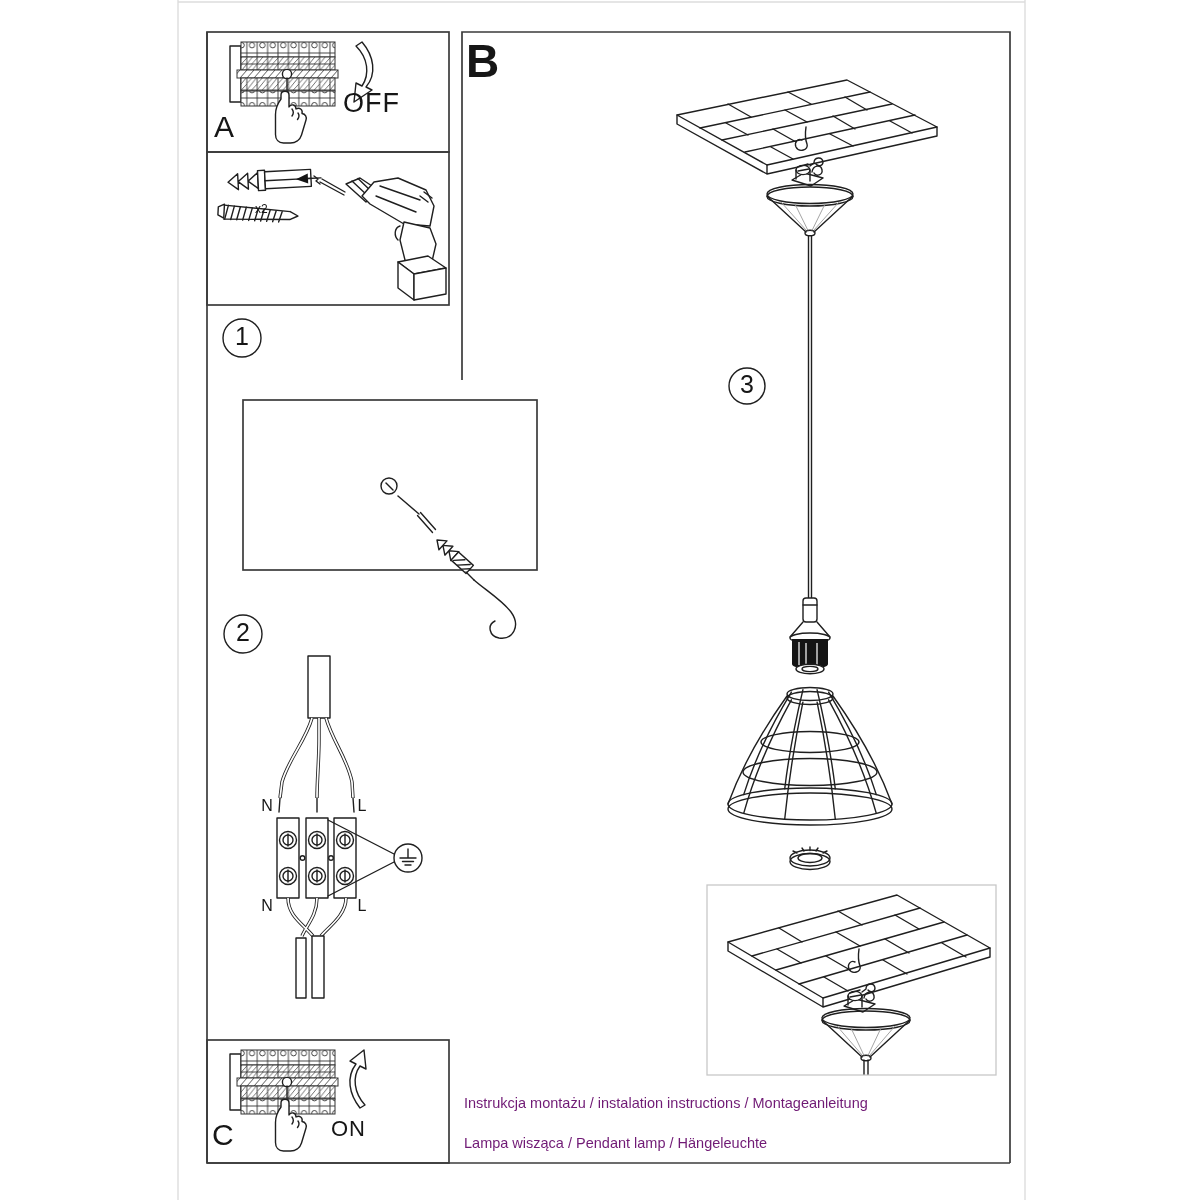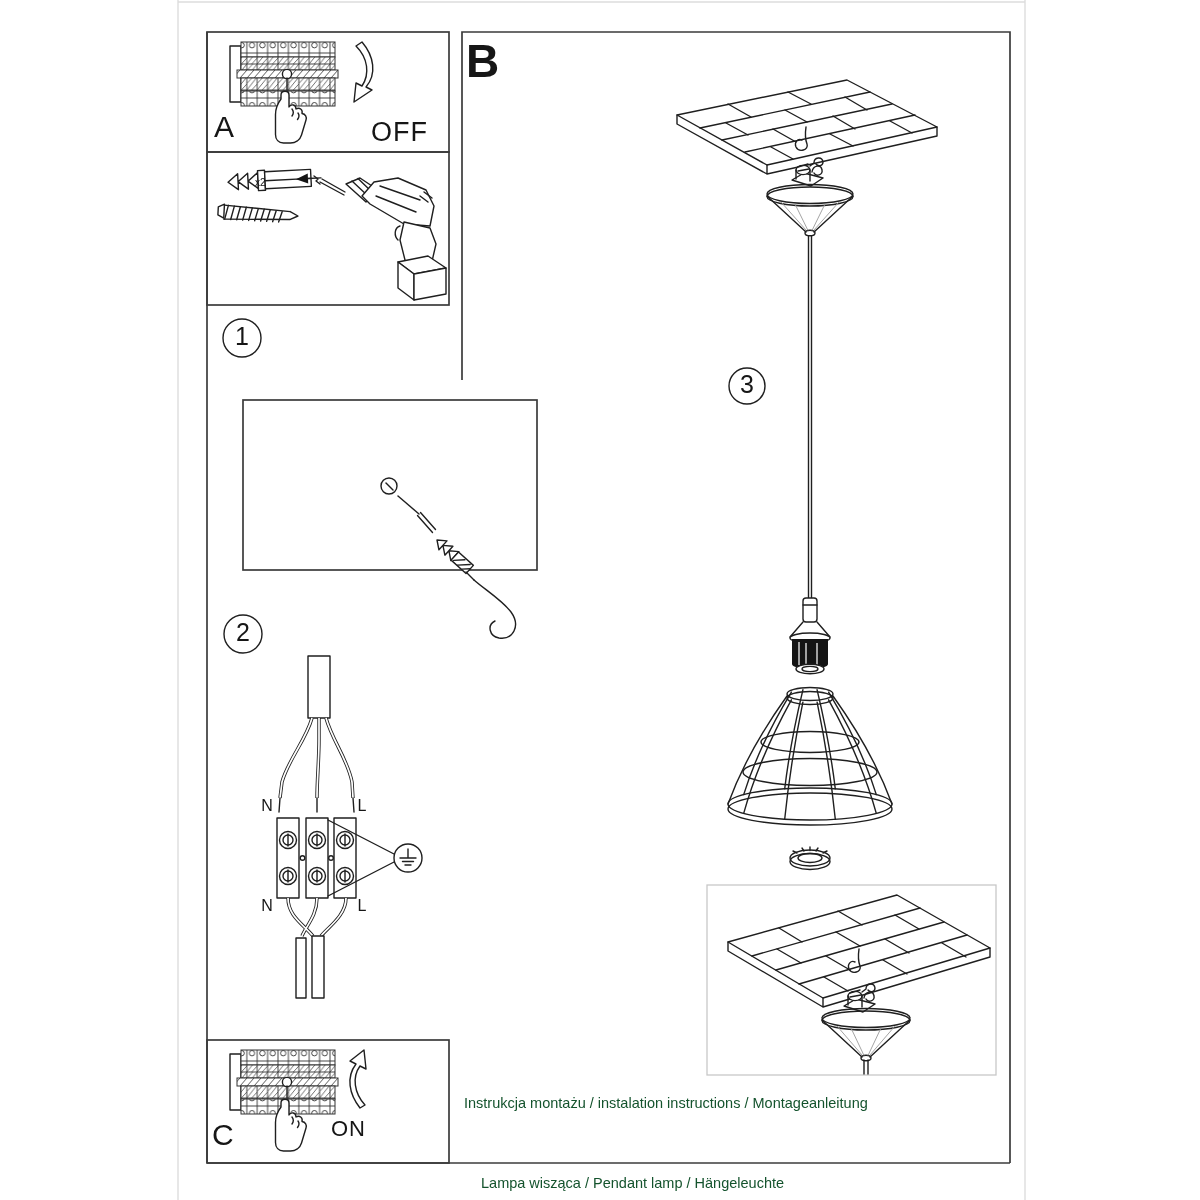--- a/index.html
+++ b/index.html
@@ -12,30 +12,30 @@
   .thin{stroke:#9a9a9a;stroke-width:0.9}
   .blk{fill:#141414;stroke:none}
   .wireO{stroke:#1f1f1f;stroke-width:3.4;fill:none}
   .wireI{stroke:#ffffff;stroke-width:1.7;fill:none}
   .frame{stroke:#3b3b3b;stroke-width:1.7;fill:none}
   .pageedge{stroke:#dddddd;stroke-width:1.4;fill:none}
   .boxgray{stroke:#c8c8c8;stroke-width:1.3;fill:#fff}
   
   .lbl{position:absolute;white-space:nowrap;color:#161616;}
   .lbl-a{left:214px;top:110px;font-size:30px;}
-  .lbl-off{left:343px;top:117px;font-size:27px;letter-spacing:1px;margin-left:28px;}
-  .lbl-x2{left:255px;top:177px;font-size:10px;}
+  .lbl-off{left:343px;top:88px;font-size:27px;letter-spacing:1px;}
+  .lbl-x2{left:255px;top:202px;font-size:12px;}
   .lbl-b{left:466px;top:34px;font-size:46px;font-weight:bold;}
   .lbl-c{left:212px;top:1118px;font-size:30px;}
   .lbl-on{left:331px;top:1116px;font-size:22px;letter-spacing:1px;}
   .circnum{position:absolute;font-size:25px;transform:translate(-50%,-54%);}
   .nl{position:absolute;font-size:16px;transform:translate(-50%,-50%);}
-  .footer{position:absolute;left:464px;font-size:14.5px;color:#14532d;}
+  .footer{position:absolute;left:464px;font-size:14.5px;color:#701a75;}
   .footer.l1{top:1095px;}
-  .footer.l2{top:1175px;margin-left:17px;}
+  .footer.l2{top:1135px;}
 </style>
 </head>
 <body>
 
 <div class="page">
 
 <svg class="art" viewBox="0 0 1200 1200">
   <defs>
     <pattern id="patCirc" width="10.4" height="15" patternUnits="userSpaceOnUse">
       <rect width="10.4" height="15" fill="#fff" stroke="#333" stroke-width="0.9"></rect>

